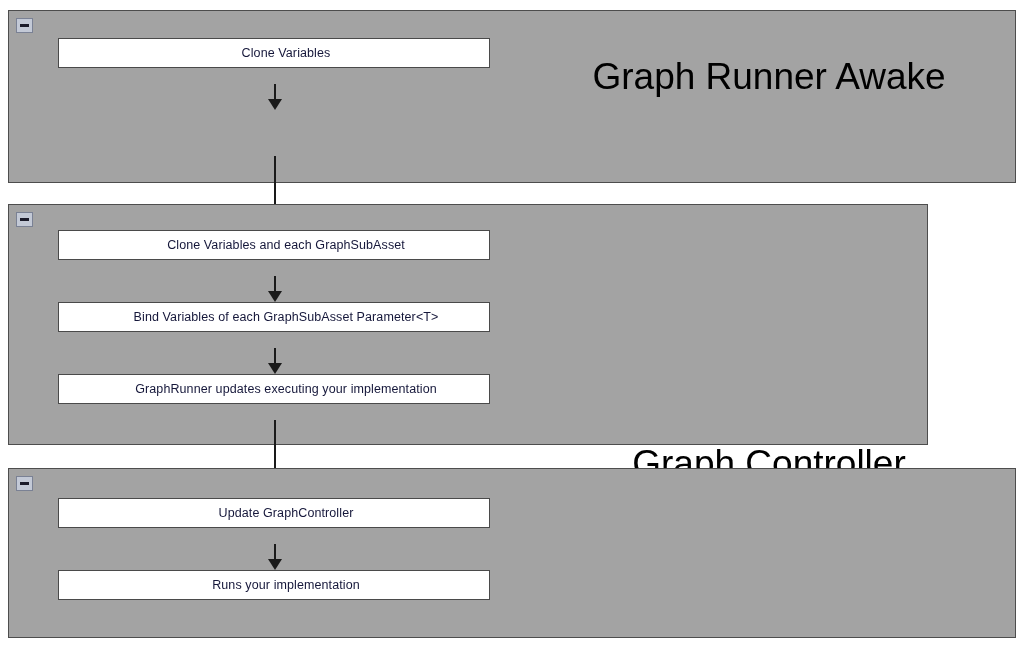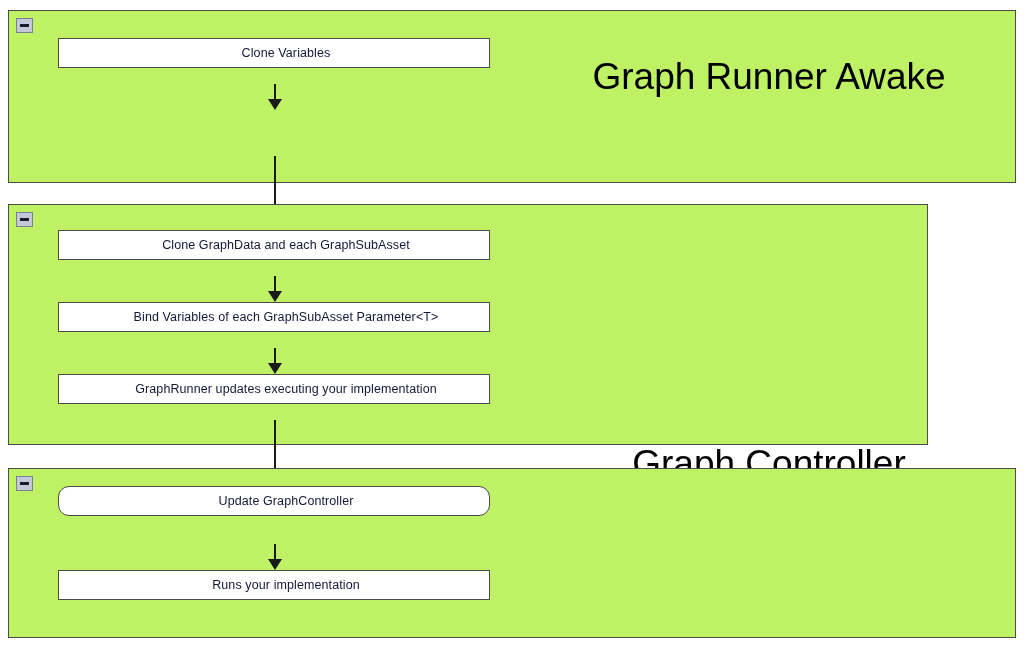--- a/index.html
+++ b/index.html
@@ -19,21 +19,21 @@
     position: absolute;
     left: 0; top: 0;
     width: 1033px;
     height: 652px;
   }
 
   
   .panel {
     position: absolute;
     box-sizing: border-box;
-    background: #bef264;
+    background: #a3a3a3;
     border: 1px solid #4d4d4d;
   }
   #panel-1 { left: 8px;  top: 10px;  width: 1008px; height: 173px; }
   #panel-2 { left: 8px;  top: 204px; width: 920px; height: 241px; }
   #panel-3 { left: 8px;  top: 468px; width: 1008px; height: 170px; }
 
   
   .collapse-icon {
     position: absolute;
     left: 7px;
@@ -125,21 +125,21 @@
   <div class="arrowhead" style="top:216px;"></div>
 
   <div class="panel" id="panel-2">
     <div class="collapse-icon">
       <span class="bar"></span>
     </div>
     <div class="panel-title" id="title-2">Graph Controller
 Construct</div>
   </div>
 
-  <div class="node" style="top:230px;">Clone GraphData and each GraphSubAsset</div>
+  <div class="node" style="top:230px;">Clone Variables and each GraphSubAsset</div>
 
   <div class="conn" style="top:276px;height:15px;"></div>
   <div class="arrowhead" style="top:291px;"></div>
 
   <div class="node" style="top:302px;text-align:center;">Bind Variables of each GraphSubAsset Parameter&lt;T&gt;</div>
 
   <div class="conn" style="top:348px;height:15px;"></div>
   <div class="arrowhead" style="top:363px;"></div>
 
   <div class="node" style="top:374px;">GraphRunner updates executing your implementation</div>
@@ -147,20 +147,20 @@
   <div class="conn" style="top:420px;height:60px;"></div>
   <div class="arrowhead" style="top:480px;"></div>
 
   <div class="panel" id="panel-3">
     <div class="collapse-icon">
       <span class="bar"></span>
     </div>
 
   </div>
 
-  <div class="node" style="top:486px;border-radius:11px;">Update GraphController</div>
+  <div class="node" style="top:498px;">Update GraphController</div>
 
   <div class="conn" style="top:544px;height:15px;"></div>
   <div class="arrowhead" style="top:559px;"></div>
 
   <div class="node" style="top:570px;text-align:center;">Runs your implementation</div>
 
 </div>
 
 </body></html>

